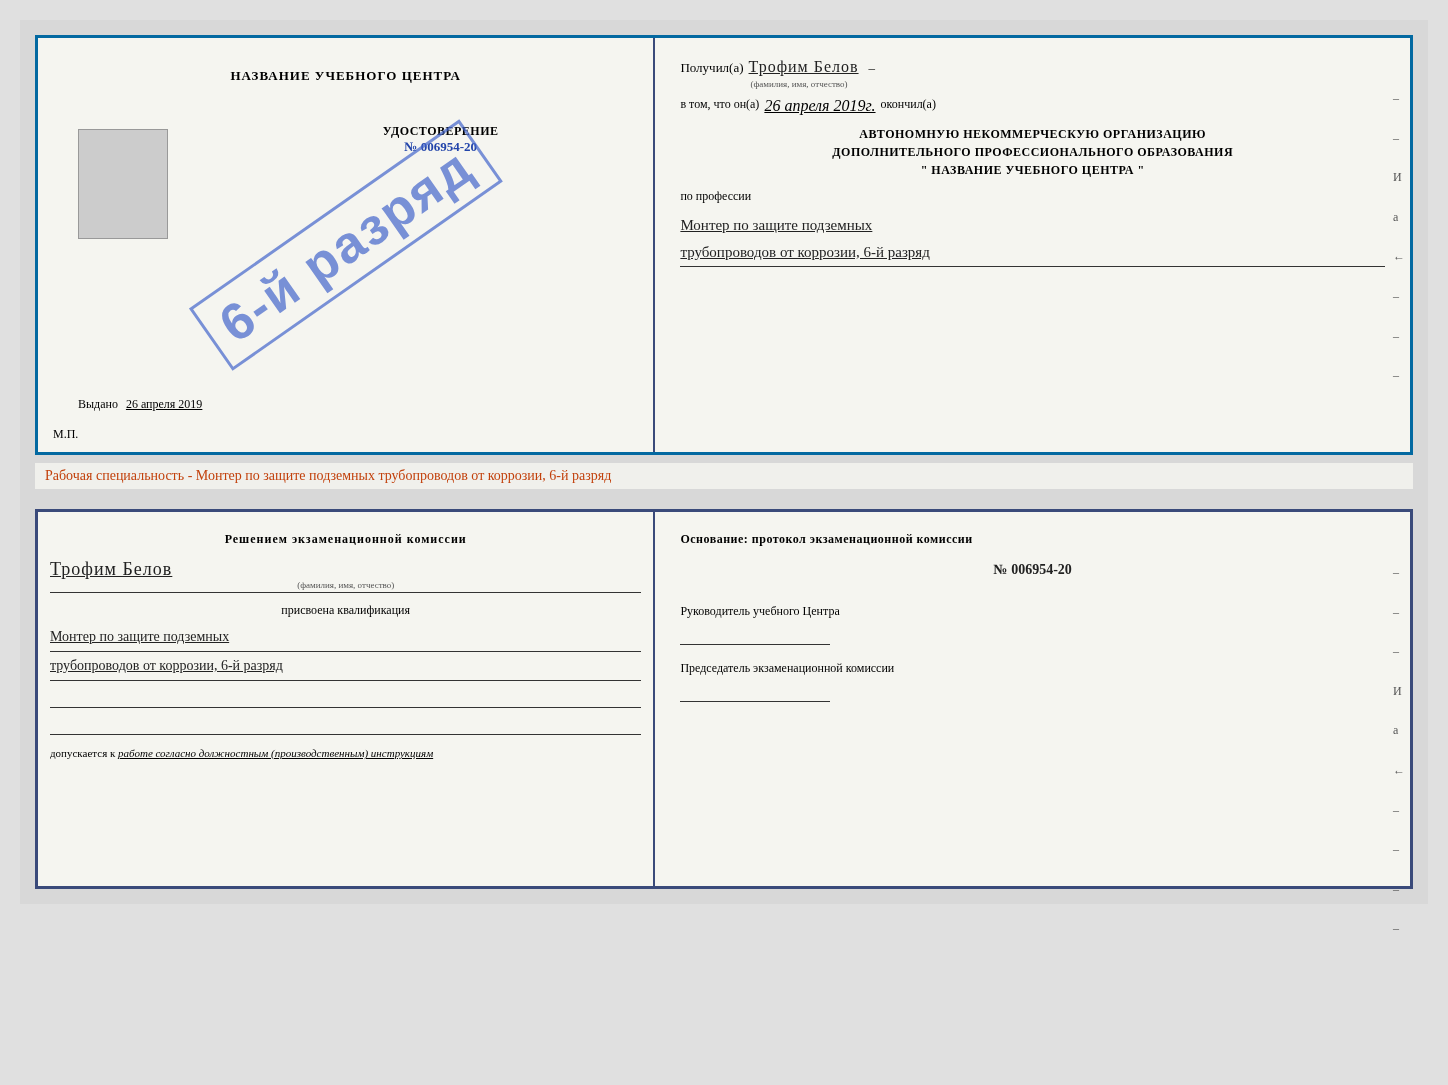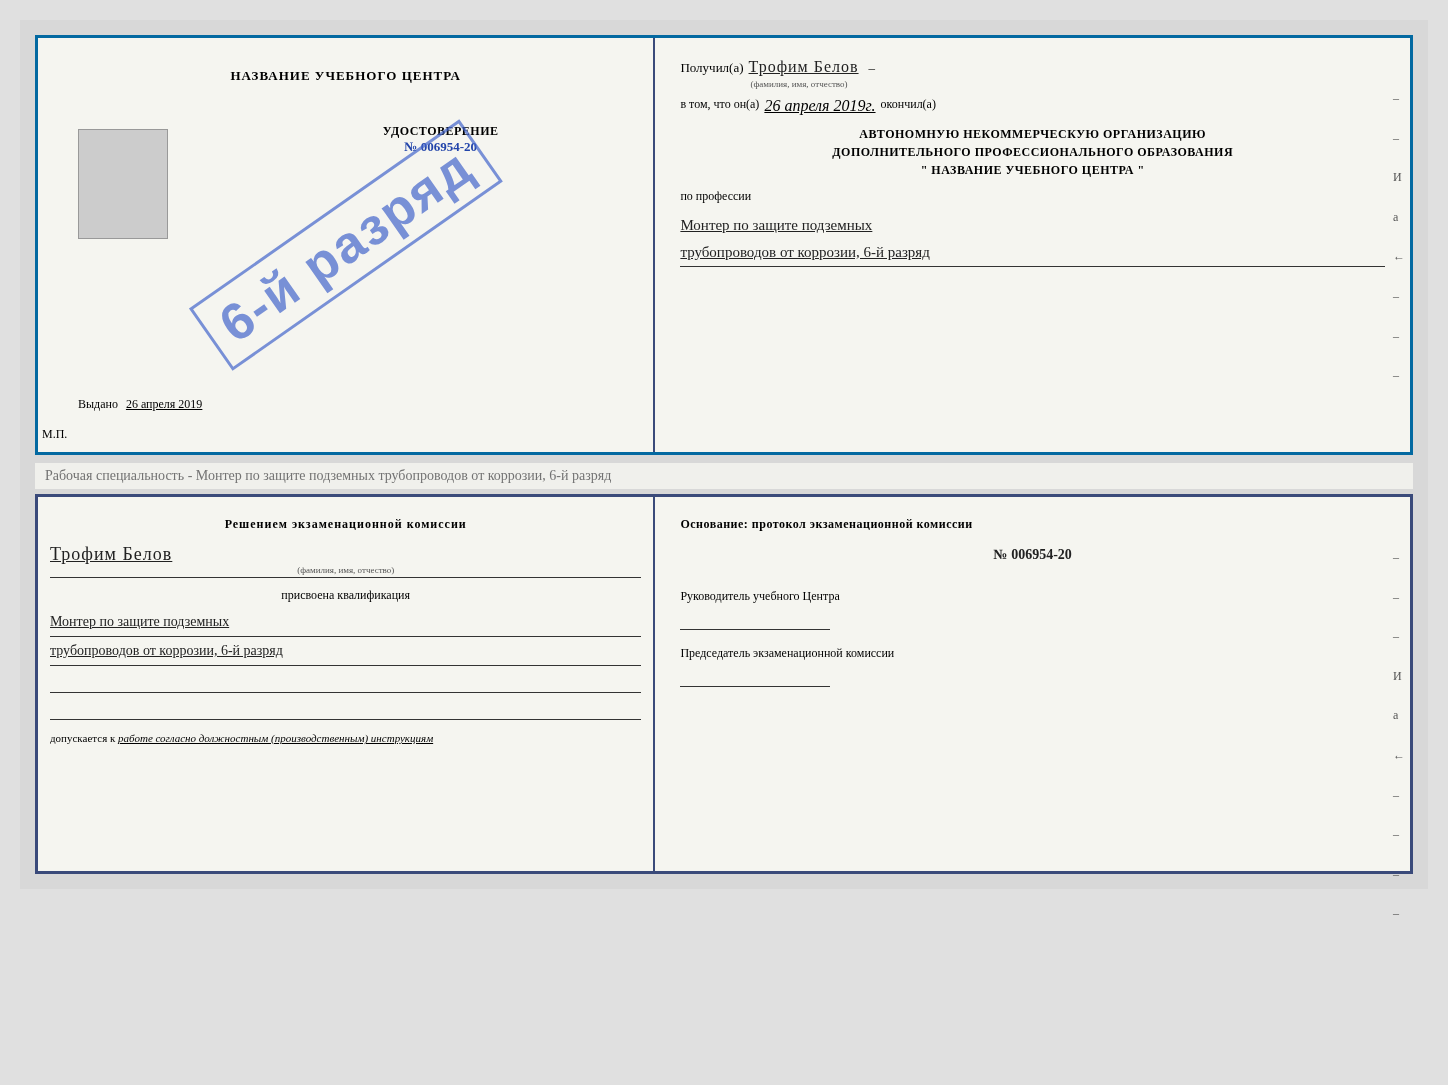--- a/index.html
+++ b/index.html
@@ -84,21 +84,21 @@
       margin-top: auto;
       align-self: flex-start;
       margin-left: 10px;
       margin-bottom: 10px;
       font-size: 12px;
     }
 
     .mp-text {
       position: absolute;
       bottom: 10px;
-      left: 4px;
+      left: 15px;
       font-size: 12px;
     }
 
     
     .stamp-overlay {
       position: absolute;
       top: 50%;
       left: 50%;
       transform: translate(-50%, -50%) rotate(-35deg);
       color: #4466cc;
@@ -175,22 +175,22 @@
       gap: 18px;
       color: #333;
       font-size: 11px;
     }
 
     
     .caption-between {
       background: #f0f0ec;
       padding: 5px 10px;
       font-size: 14px;
-      color: #737373;
-      margin-bottom: 5px;
+      color: #c2410c;
+      margin-bottom: 20px;
     }
 
     
     .bottom-cert {
       display: flex;
       background: #f5f5f0;
       border: 3px solid #3a4a7a;
       min-height: 380px;
     }
 

